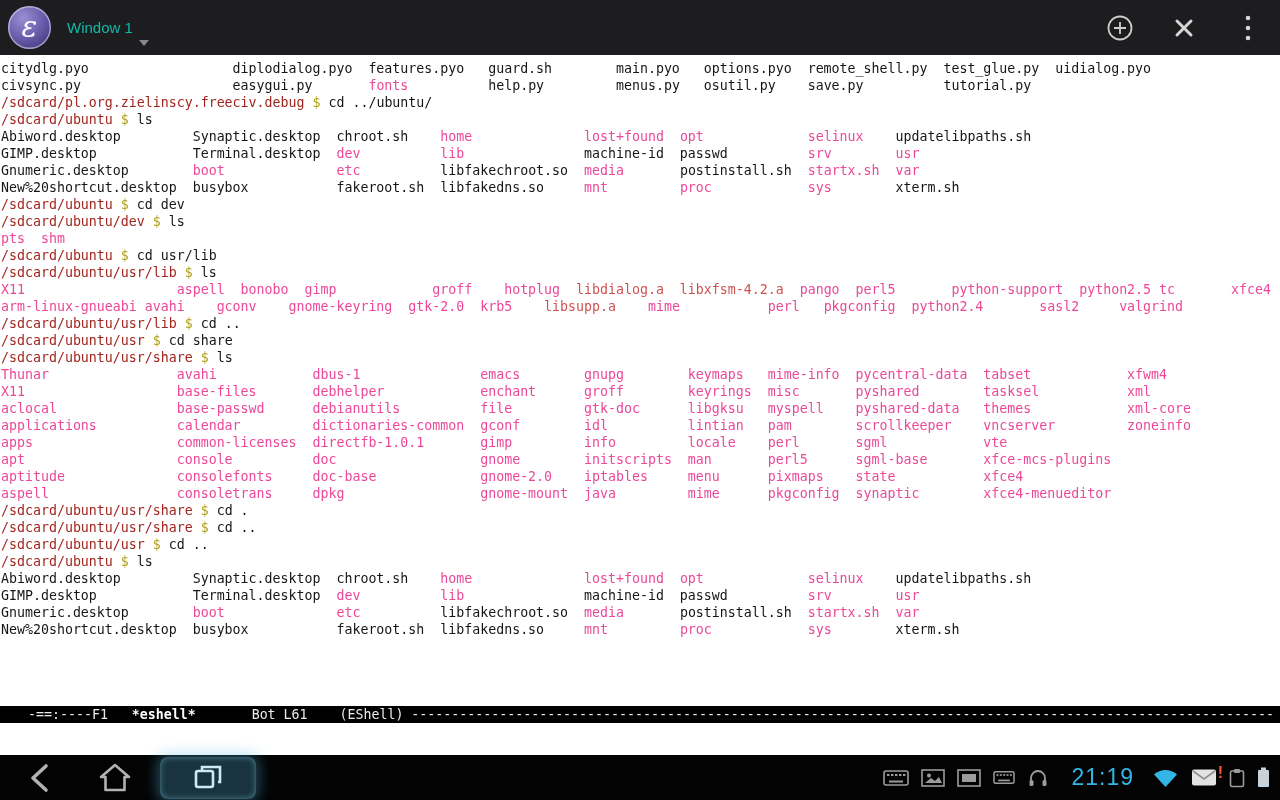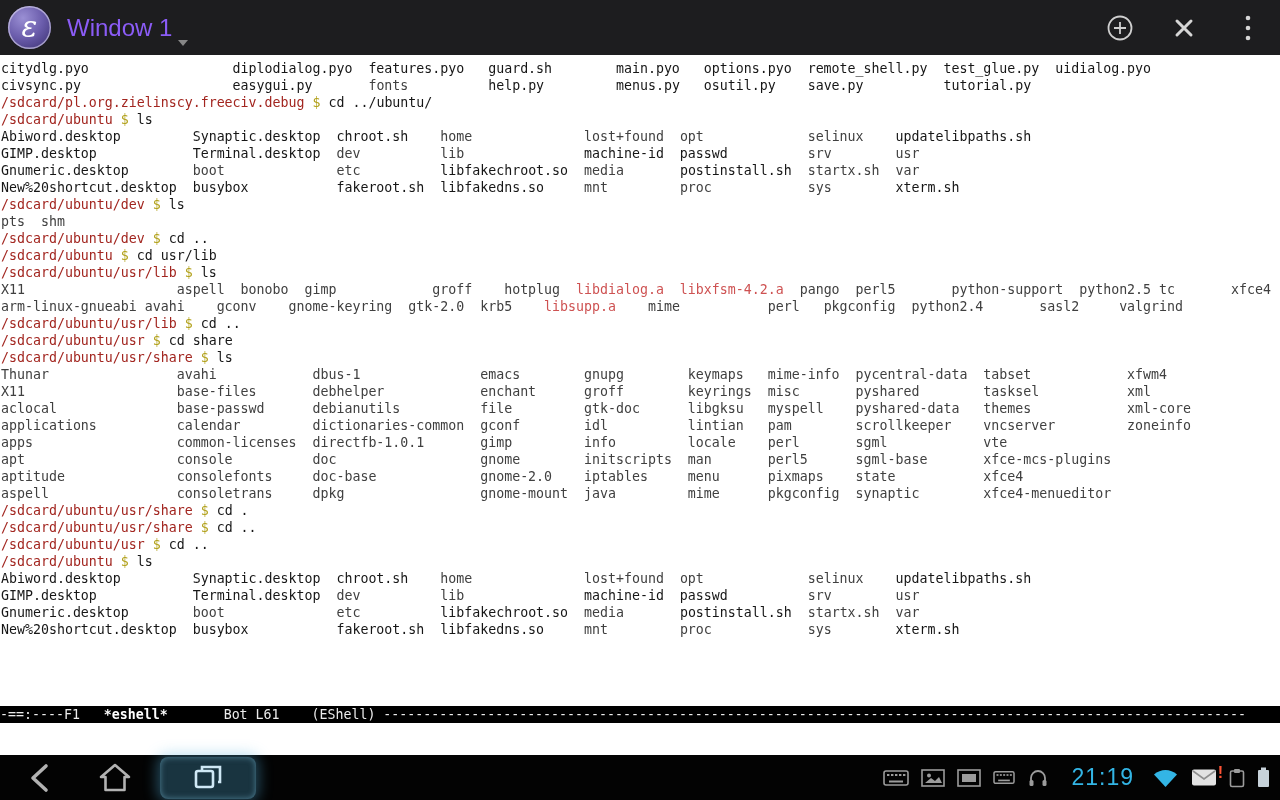--- a/index.html
+++ b/index.html
@@ -4,41 +4,41 @@
 <style>
   * { margin:0; padding:0; box-sizing:border-box; }
   html,body { width:1280px; height:800px; overflow:hidden; background:#000; }
   body { font-family:"Liberation Sans", sans-serif; }
   .screen { position:relative; width:1280px; height:800px; background:#fff; overflow:hidden; }
 
   
   .action-bar { height:55px; background:#1d1d1f; display:flex; align-items:center; }
   .app-icon { width:47px; height:47px; margin:4px 6px; flex:0 0 auto; }
   .title-spinner { position:relative; height:100%; display:flex; align-items:center; padding:0 18px 0 8px; }
-  .title { color:#8b5cf6; font-size:24px; }
+  .title { color:#14b8a6; font-size:15px; }
   .caret { position:absolute; right:2px; bottom:9px; width:0; height:0;
            border-left:5px solid transparent; border-right:5px solid transparent;
            border-top:6px solid #878787; }
   .ab-actions { margin-left:auto; display:flex; align-items:center; height:100%; }
   .ab-btn { width:64px; height:100%; display:flex; align-items:center; justify-content:center; cursor:pointer; }
 
   
   .terminal { height:651px; background:#ffffff; overflow:hidden; padding:5px 0 0 1px;
               font-family:"DejaVu Sans Mono", monospace; font-size:13.28px; line-height:17px; }
   .tl { height:17px; white-space:pre; }
   .t   { color:#161616; }
-  .d   { color:#404040; }
+  .d   { color:#ec4899; }
   .p   { color:#a2251f;margin-top:41px; }
   .y   { color:#b2a11b; }
   .a   { color:#ce5252; }
   .cur { background:#7e94a8; color:transparent; }
 
   
   .mode-line { height:17px; background:#000000; overflow:hidden; white-space:pre;
-               font-family:"DejaVu Sans Mono", monospace; font-size:13.28px; line-height:17px; }
+               font-family:"DejaVu Sans Mono", monospace; font-size:13.28px; line-height:17px;padding-left:28px; }
   .mode-line .tl { height:17px; }
   .m  { color:#ececec; }
   .mb { color:#ffffff; font-weight:bold; }
 
   
   .echo-area { height:32px; background:#ffffff; }
 
   
   .nav-bar { height:45px; background:#030303; display:flex; align-items:center;
              justify-content:space-between; padding:0 10px 0 12px; }
@@ -101,23 +101,23 @@
 
   <main class="terminal">
       <div class="tl"><span class="t">citydlg.pyo                  diplodialog.pyo  features.pyo   guard.sh        main.pyo   options.pyo  remote_shell.py  test_glue.py  uidialog.pyo</span></div>
       <div class="tl"><span class="t">civsync.py                   easygui.py       </span><span class="d">fonts</span><span class="t">          help.py         menus.py   osutil.py    save.py          tutorial.py</span></div>
       <div class="tl"><span class="p">/sdcard/pl.org.zielinscy.freeciv.debug </span><span class="y">$</span><span class="t"> cd ../ubuntu/</span></div>
       <div class="tl"><span class="p">/sdcard/ubuntu </span><span class="y">$</span><span class="t"> ls</span></div>
       <div class="tl"><span class="t">Abiword.desktop         Synaptic.desktop  chroot.sh    </span><span class="d">home              </span><span class="d">lost+found  </span><span class="d">opt             </span><span class="d">selinux    </span><span class="t">updatelibpaths.sh</span></div>
       <div class="tl"><span class="t">GIMP.desktop            Terminal.desktop  </span><span class="d">dev          </span><span class="d">lib               </span><span class="t">machine-id  passwd          </span><span class="d">srv        </span><span class="d">usr</span></div>
       <div class="tl"><span class="t">Gnumeric.desktop        </span><span class="d">boot              </span><span class="d">etc          </span><span class="t">libfakechroot.so  </span><span class="d">media       </span><span class="t">postinstall.sh  </span><span class="d">startx.sh  var</span></div>
       <div class="tl"><span class="t">New%20shortcut.desktop  busybox           fakeroot.sh  libfakedns.so     </span><span class="d">mnt         </span><span class="d">proc            </span><span class="d">sys        </span><span class="t">xterm.sh</span></div>
+      <div class="tl"><span class="p">/sdcard/ubuntu </span><span class="y">$</span><span class="t"> cd dev</span></div>
       <div class="tl"><span class="p">/sdcard/ubuntu/dev </span><span class="y">$</span><span class="t"> ls</span></div>
       <div class="tl"><span class="d">pts  shm</span></div>
-      <div class="tl"><span class="p">/sdcard/ubuntu/dev </span><span class="y">$</span><span class="t"> cd ..</span></div>
       <div class="tl"><span class="p">/sdcard/ubuntu </span><span class="y">$</span><span class="t"> cd usr/lib</span></div>
       <div class="tl"><span class="p">/sdcard/ubuntu/usr/lib </span><span class="y">$</span><span class="t"> ls</span></div>
       <div class="tl"><span class="d">X11                   aspell  bonobo  gimp            groff    hotplug  </span><span class="a">libdialog.a  libxfsm-4.2.a  </span><span class="d">pango  perl5       python-support  python2.5 tc       xfce4</span></div>
       <div class="tl"><span class="d">arm-linux-gnueabi avahi    gconv    gnome-keyring  gtk-2.0  krb5    </span><span class="a">libsupp.a    </span><span class="d">mime           perl   pkgconfig  python2.4       sasl2     valgrind</span></div>
       <div class="tl"><span class="p">/sdcard/ubuntu/usr/lib </span><span class="y">$</span><span class="t"> cd ..</span></div>
       <div class="tl"><span class="p">/sdcard/ubuntu/usr </span><span class="y">$</span><span class="t"> cd share</span></div>
       <div class="tl"><span class="p">/sdcard/ubuntu/usr/share </span><span class="y">$</span><span class="t"> ls</span></div>
       <div class="tl"><span class="d">Thunar                avahi            dbus-1               emacs        gnupg        keymaps   mime-info  pycentral-data  tabset            xfwm4</span></div>
       <div class="tl"><span class="d">X11                   base-files       debhelper            enchant      groff        keyrings  misc       pyshared        tasksel           xml</span></div>
       <div class="tl"><span class="d">aclocal               base-passwd      debianutils          file         gtk-doc      libgksu   myspell    pyshared-data   themes            xml-core</span></div>

